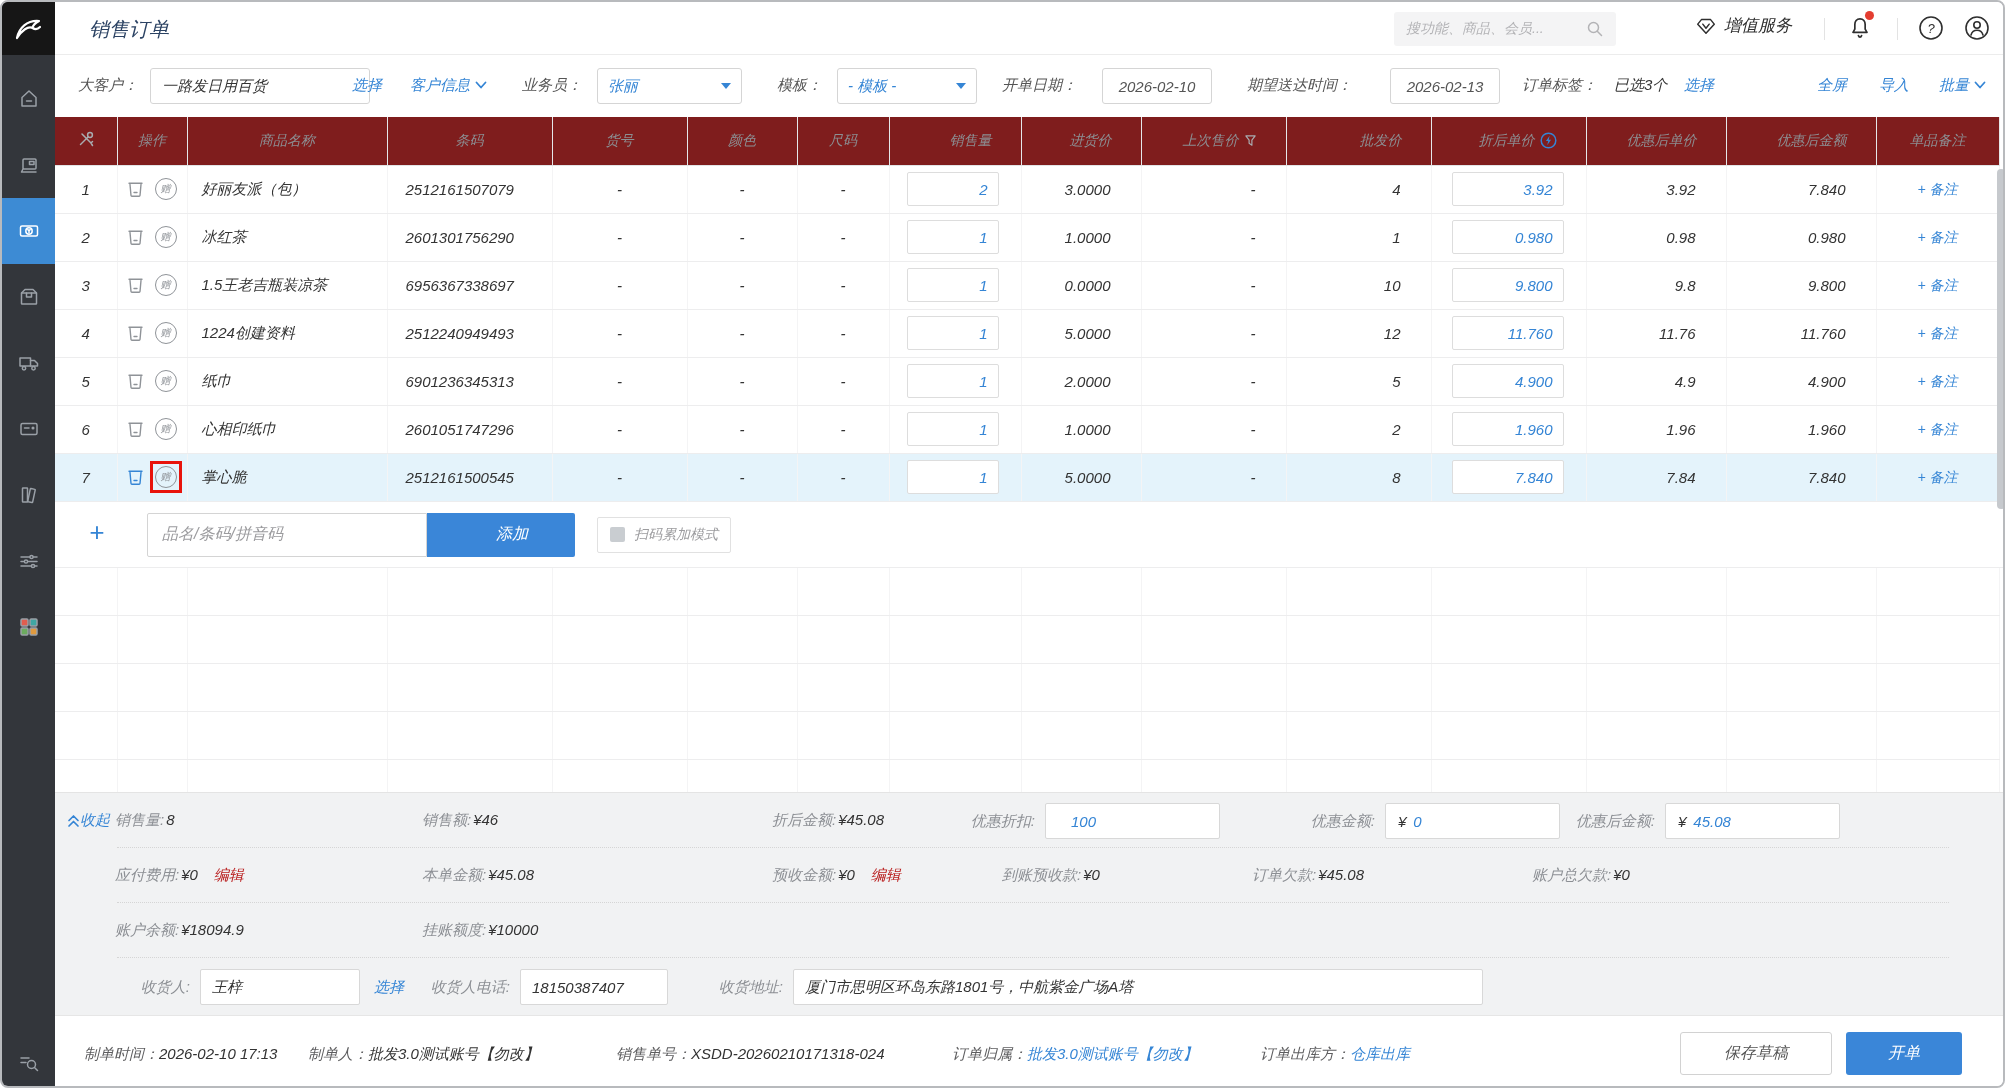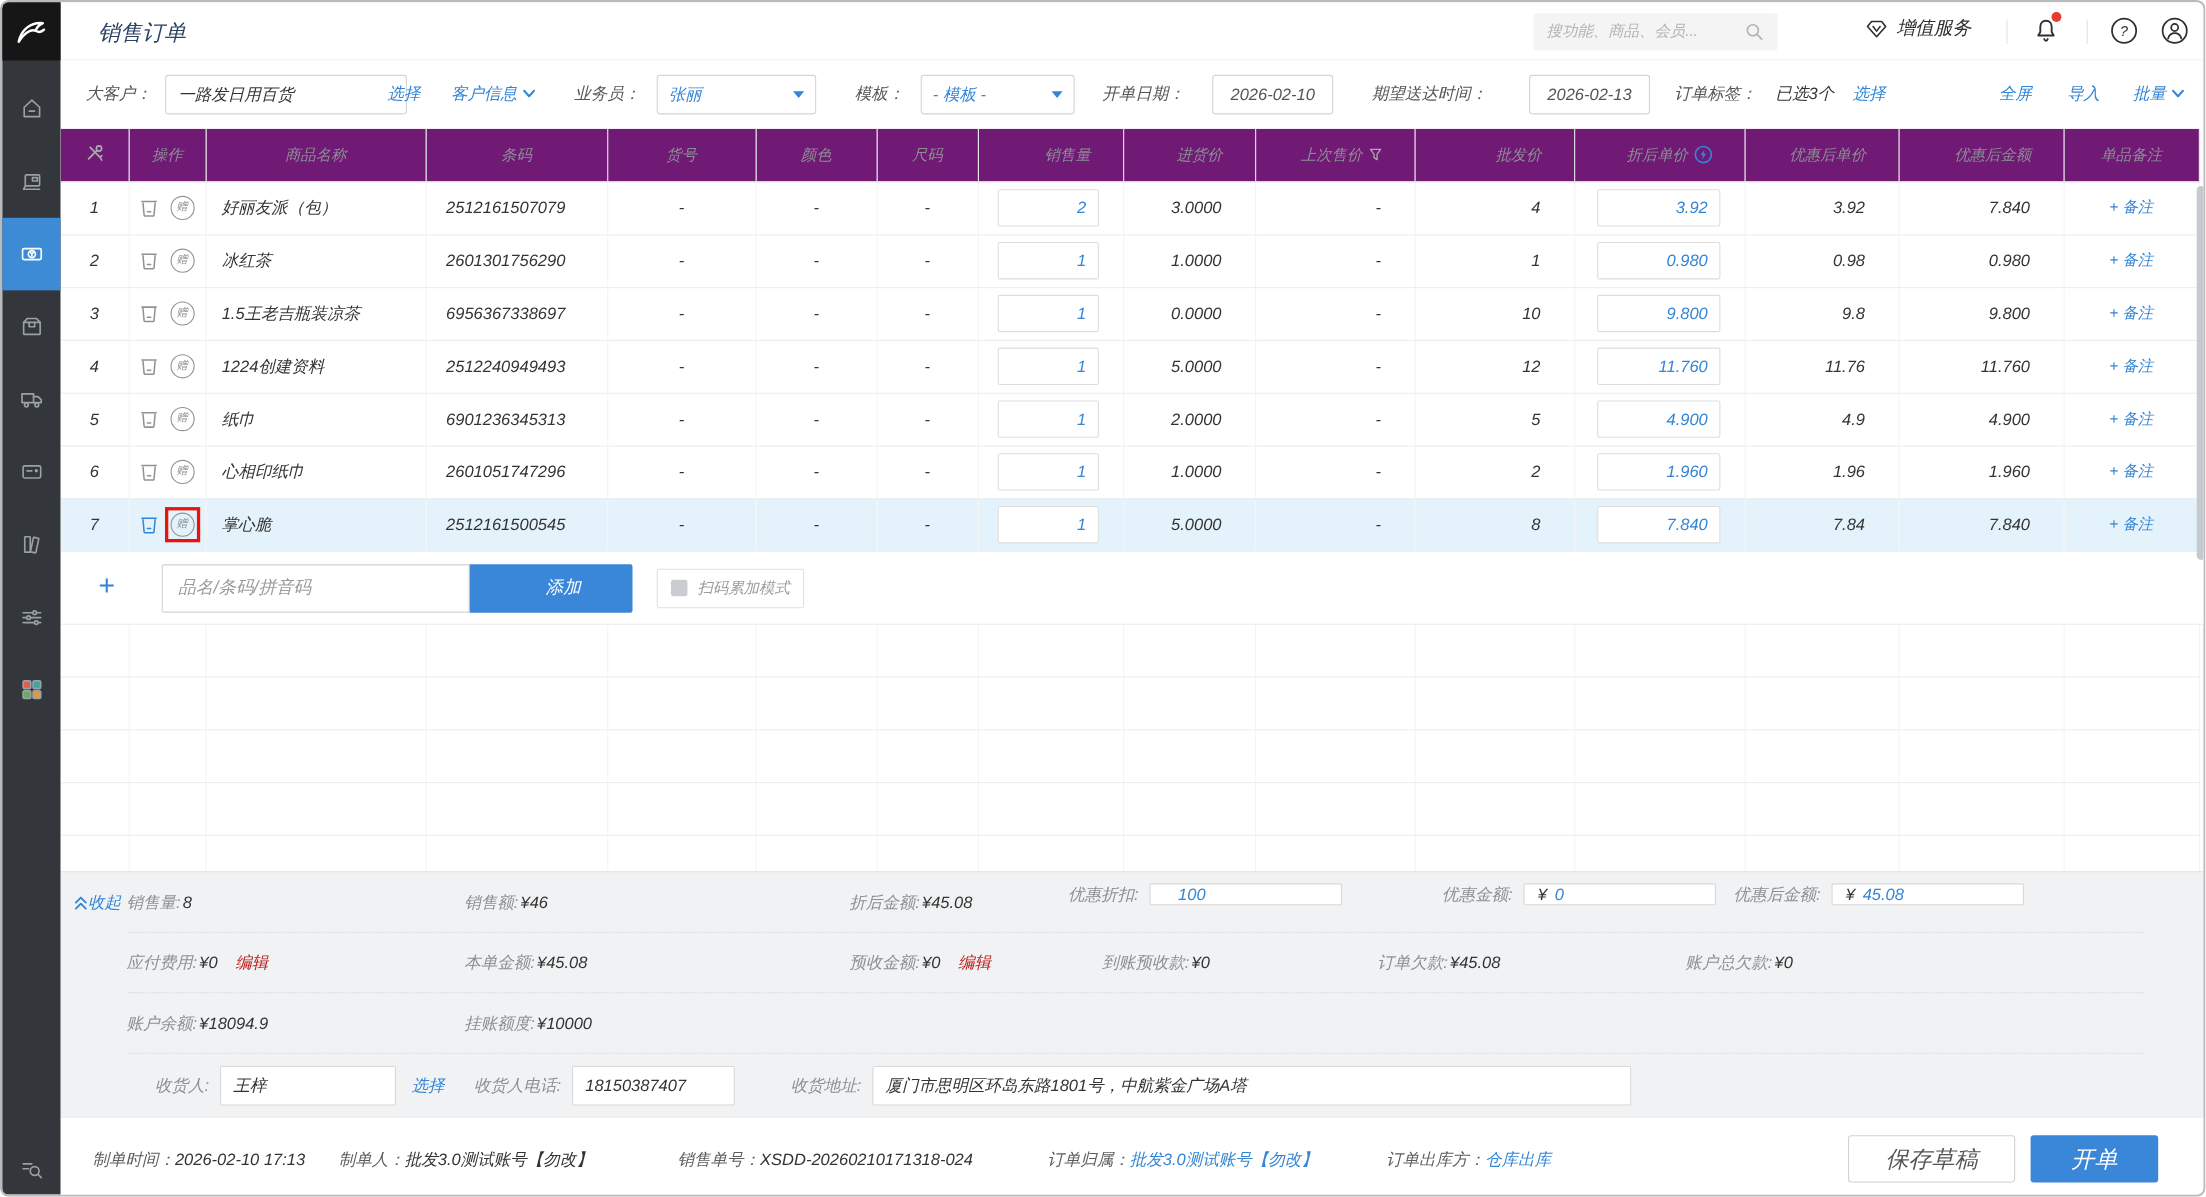--- a/index.html
+++ b/index.html
@@ -40,21 +40,21 @@
               display:flex; align-items:center; padding:0 11px; color:#333; }
   .fb-select{ position:absolute; top:13px; height:36px; border:1px solid #d5d5d5; border-radius:3px; background:#fff;
               display:flex; align-items:center; justify-content:space-between; padding:0 10px; color:#3585d5; }
   .caret-dn { width:0; height:0; border-left:5px solid transparent; border-right:5px solid transparent; border-top:6px solid #3585d5; }
   .fb-date  { justify-content:center; color:#555; }
   .fb-plain { position:absolute; top:21px; color:#333; white-space:nowrap; }
 
   
   .table-area { position:relative; height:675px; background:#fff; overflow:hidden; }
   table { border-collapse:collapse; table-layout:fixed; width:1944px; }
-  th { height:48px; background:#701a75; color:#8c8f93; font-weight:400; font-size:14px;
+  th { height:48px; background:#7f1d1d; color:#8c8f93; font-weight:400; font-size:14px;
        border-right:1px solid #e5e7e9; border-bottom:1px solid #e2e4e6; }
   td { height:48px; font-size:15px; color:#333; border-bottom:1px solid #ededee; border-right:1px solid #f4f4f5; background:#fff; }
   tr.hl td { background:#e4f3fb; }
   .h-flex-r { display:flex; align-items:center; justify-content:flex-end; gap:5px; padding-right:28px; }
   .h-center { text-align:center; }
   .c-num { text-align:center; }
   .c-ops { padding-left:8px; }
   .c-ops .ops-wrap { display:flex; align-items:center; gap:10px; }
   .c-name { padding-left:14px; }
   .c-barcode { padding-left:18px; }
@@ -90,36 +90,36 @@
   
   .summary { position:relative; height:223px; background:#f1f2f3; border-top:1px solid #e4e4e4; font-size:15px; }
   .sum-row { position:absolute; left:0; right:0; height:55px; }
   .sum-row.sep::after { content:''; position:absolute; left:62px; right:58px; bottom:0; border-bottom:1px dotted #d5d5d5; }
   .collapse { position:absolute; left:12px; top:18px; color:#3585d5; display:flex; align-items:center; gap:0; cursor:pointer; }
   .sum-item { position:absolute; top:18px; color:#8c8f94; white-space:nowrap; }
   .sum-item .val { color:#333; margin-left:2px; }
   .sum-item .edit { color:#b91c1c; margin-left:16px; cursor:pointer; }
   .sum-group { position:absolute; top:10px; display:flex; align-items:center; }
   .g-label { color:#8c8f94; text-align:right; margin-right:10px; white-space:nowrap; }
-  .sum-input { height:20px; border:1px solid #d8d8d8; border-radius:2px; background:#fff; display:flex; align-items:center; }
+  .sum-input { height:36px; border:1px solid #d8d8d8; border-radius:2px; background:#fff; display:flex; align-items:center; }
   .sum-input .yen { color:#333; padding-left:12px; }
   .sum-input .bval { color:#3585d5; padding-left:7px; }
   .sum-input.plain .bval { padding-left:25px; }
   .g-input-txt { height:36px; border:1px solid #d8d8d8; border-radius:2px; background:#fff; display:flex;
                  align-items:center; padding-left:11px; color:#333; }
   .g-select-link { color:#3585d5; margin-left:14px; cursor:pointer; }
 
   
   .footer { position:relative; height:75px; background:#fff; border-top:1px solid #e6e6e6; }
   .ft-item { position:absolute; top:29px; font-size:15px; white-space:nowrap; }
   .ft-item .lab { color:#5d5d5f; }
   .ft-item .val { color:#333; }
   .ft-item .blue-val { color:#3585d5; cursor:pointer; }
   .btn { position:absolute; top:16px; height:43px; display:flex; align-items:center; justify-content:center;
-         font-size:21px; border-radius:3px; cursor:pointer; }
+         font-size:16px; border-radius:3px; cursor:pointer; }
   .btn-draft { left:1625px; width:152px; background:#fff; border:1px solid #d2d2d2; color:#555; }
   .btn-create { left:1791px; width:116px; background:#3a86d8; color:#fff; border:none; }
 
   svg.lineicon { fill:none; stroke-linecap:round; stroke-linejoin:round; }
 </style>
 </head>
 <body>
 
 <div class="page">
 

